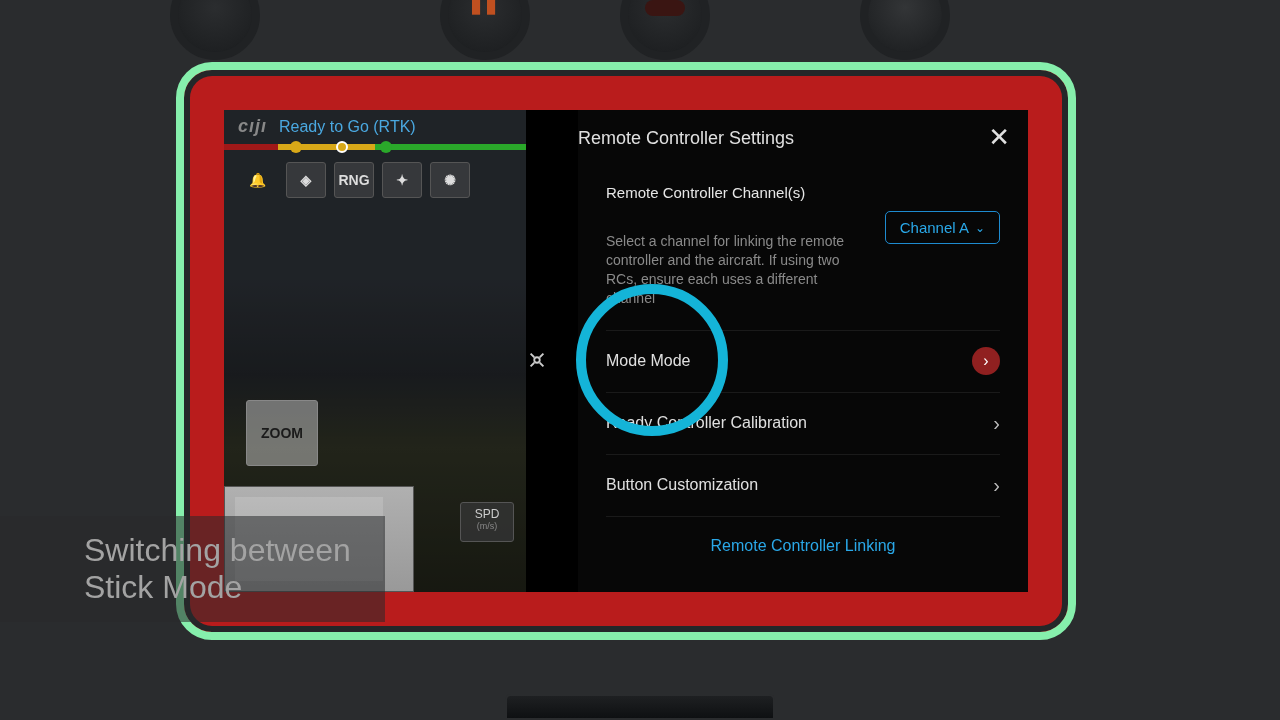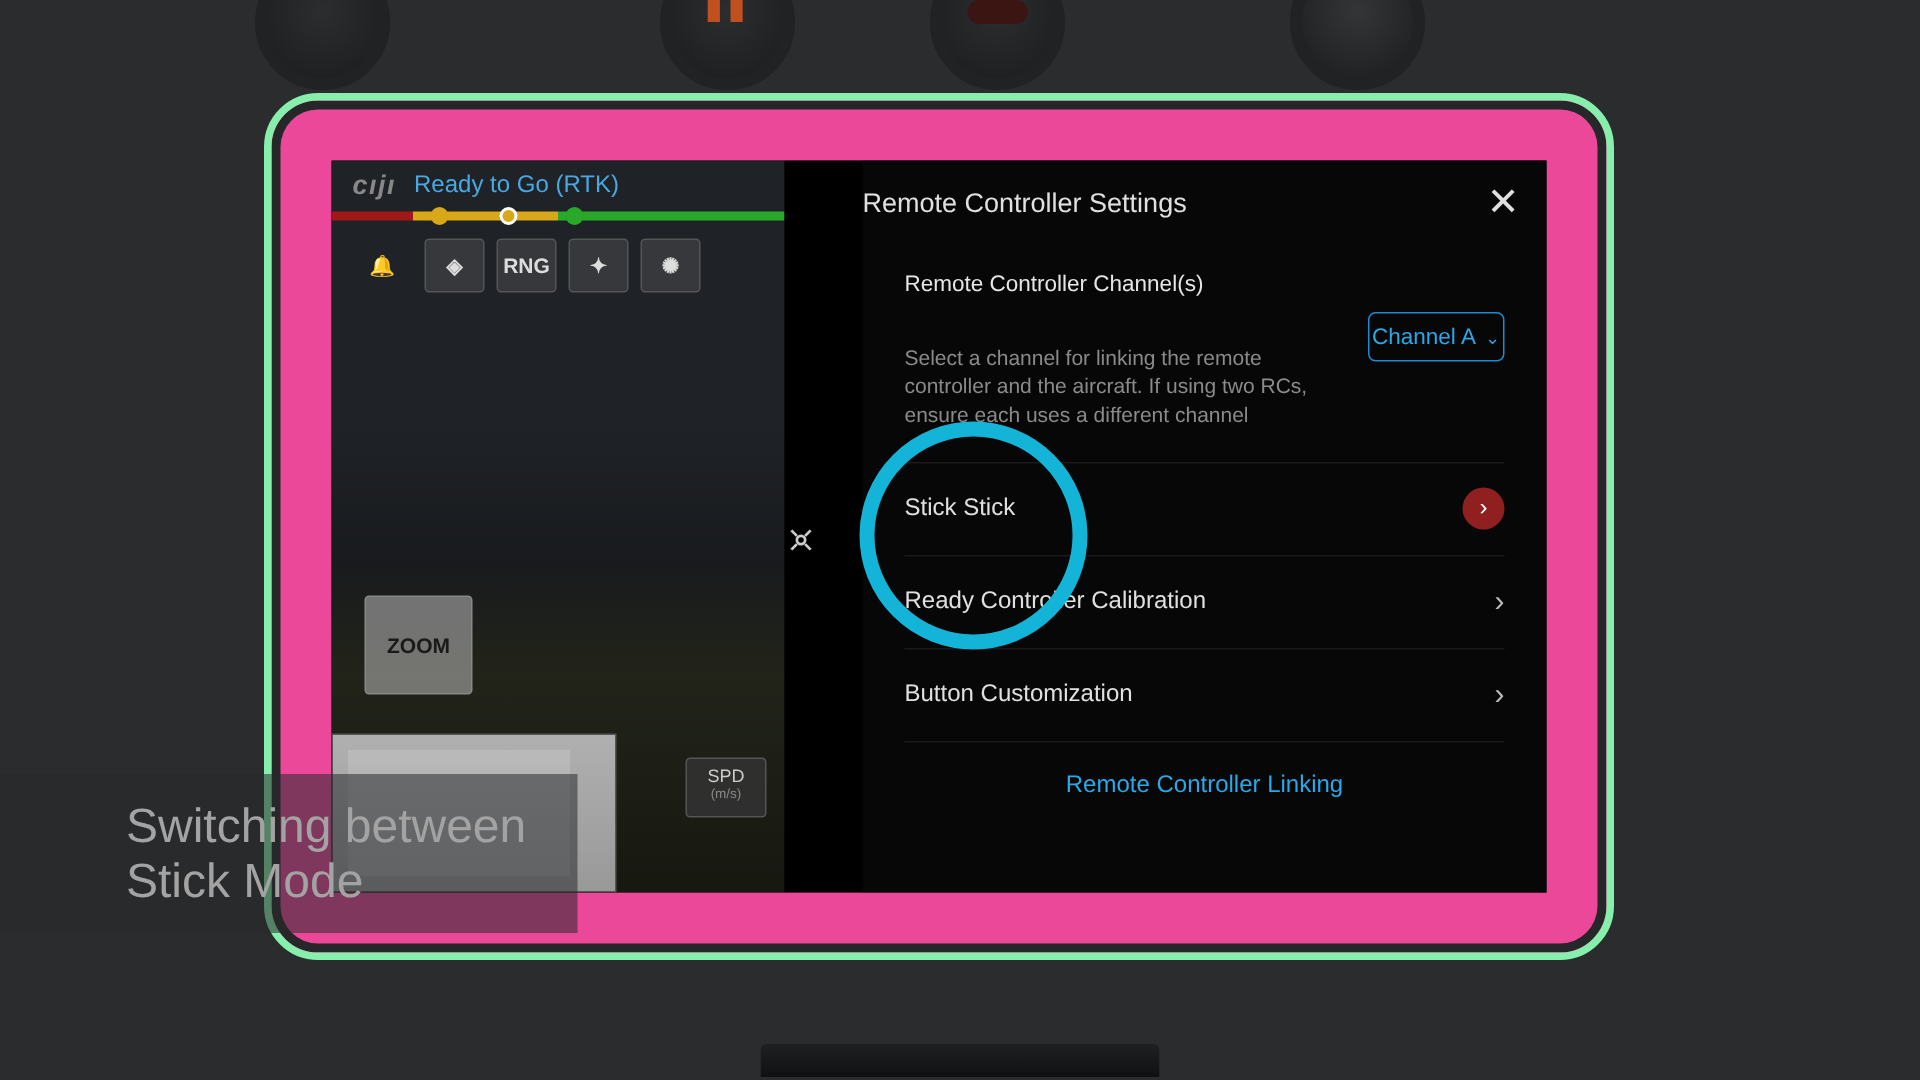--- a/index.html
+++ b/index.html
@@ -28,23 +28,23 @@
   .phys-btn .pause { color:#c05020; font-size:22px; position:absolute; top:14px; left:50%; transform:translateX(-50%); letter-spacing:3px;}
   .phys-btn.b3 .dot { width:40px; height:16px; background:#3a1512; border-radius:8px; position:absolute; top:22px; left:50%; transform:translateX(-50%);}
   .phys-btn.b4 { background: radial-gradient(circle at 50% 40%, #333537, #1a1c1e); }
 
   .device-frame {
     position: absolute;
     left: 176px;
     top: 62px;
     width: 900px;
     height: 578px;
-    background: #ec4899;
+    background: #b91c1c;
     border-radius: 36px;
-    border: 5px solid #86efac;
+    border: 8px solid #86efac;
     box-shadow: inset 0 0 0 6px #252729;
   }
   .screen {
     position: absolute;
     left: 40px;
     top: 40px;
     right: 40px;
     bottom: 40px;
     background: #000;
     overflow: hidden;
@@ -129,21 +129,21 @@
   .panel-header {
     display:flex; align-items:center; position:relative; height:56px;
   }
   .panel-title { font-size:18px; color:#e0e0e0; }
   .close-btn { position:absolute; right:18px; top:14px; color:#e0e0e0; font-size:26px; line-height:1; cursor:pointer;}
   .panel-body { padding: 10px 28px 0 28px; }
   .section-heading { font-size:15px; color:#e6e6e6; margin-top:8px; }
   .section-row { display:flex; align-items:flex-start; gap:18px; margin-top:10px; }
   .section-desc { font-size:14px; color:#8a8a8a; line-height:1.35; flex:1;margin-top:21px; }
   .dropdown {
-    border:1.5px solid #1e8bd0; color:#2aa8e8; padding:7px 2px; border-radius:5px;
+    border:1.5px solid #1e8bd0; color:#2aa8e8; padding:7px 14px; border-radius:5px;
     font-size:15px; display:flex; align-items:center; gap:6px; background:transparent;
   }
   .dropdown .caret { font-size:12px; }
   .list-row {
     display:flex; align-items:center; justify-content:space-between;
     color:#e0e0e0; font-size:16px; height:62px; border-bottom:1px solid #1a1a1a;
     cursor:pointer;
   }
   .divider { height:1px; background:#1a1a1a; margin-top:22px;}
   .chevron { color:#bbb; font-size:20px; }
@@ -263,21 +263,21 @@
           <div class="section-row">
             <div class="section-desc">Select a channel for linking the remote controller and the aircraft. If using two RCs, ensure each uses a different channel</div>
             <div class="dropdown">
               <span>Channel A</span>
               <span class="caret">⌄</span>
             </div>
           </div>
           <div class="divider"></div>
 
           <div class="list-row">
-            <span>Stick Stick</span>
+            <span>Mode Mode</span>
             <span class="chevron red">›</span>
           </div>
 
           <div class="list-row">
             <span>Ready Controller Calibration</span>
             <span class="chevron">›</span>
           </div>
 
           <div class="list-row">
             <span>Button Customization</span>

